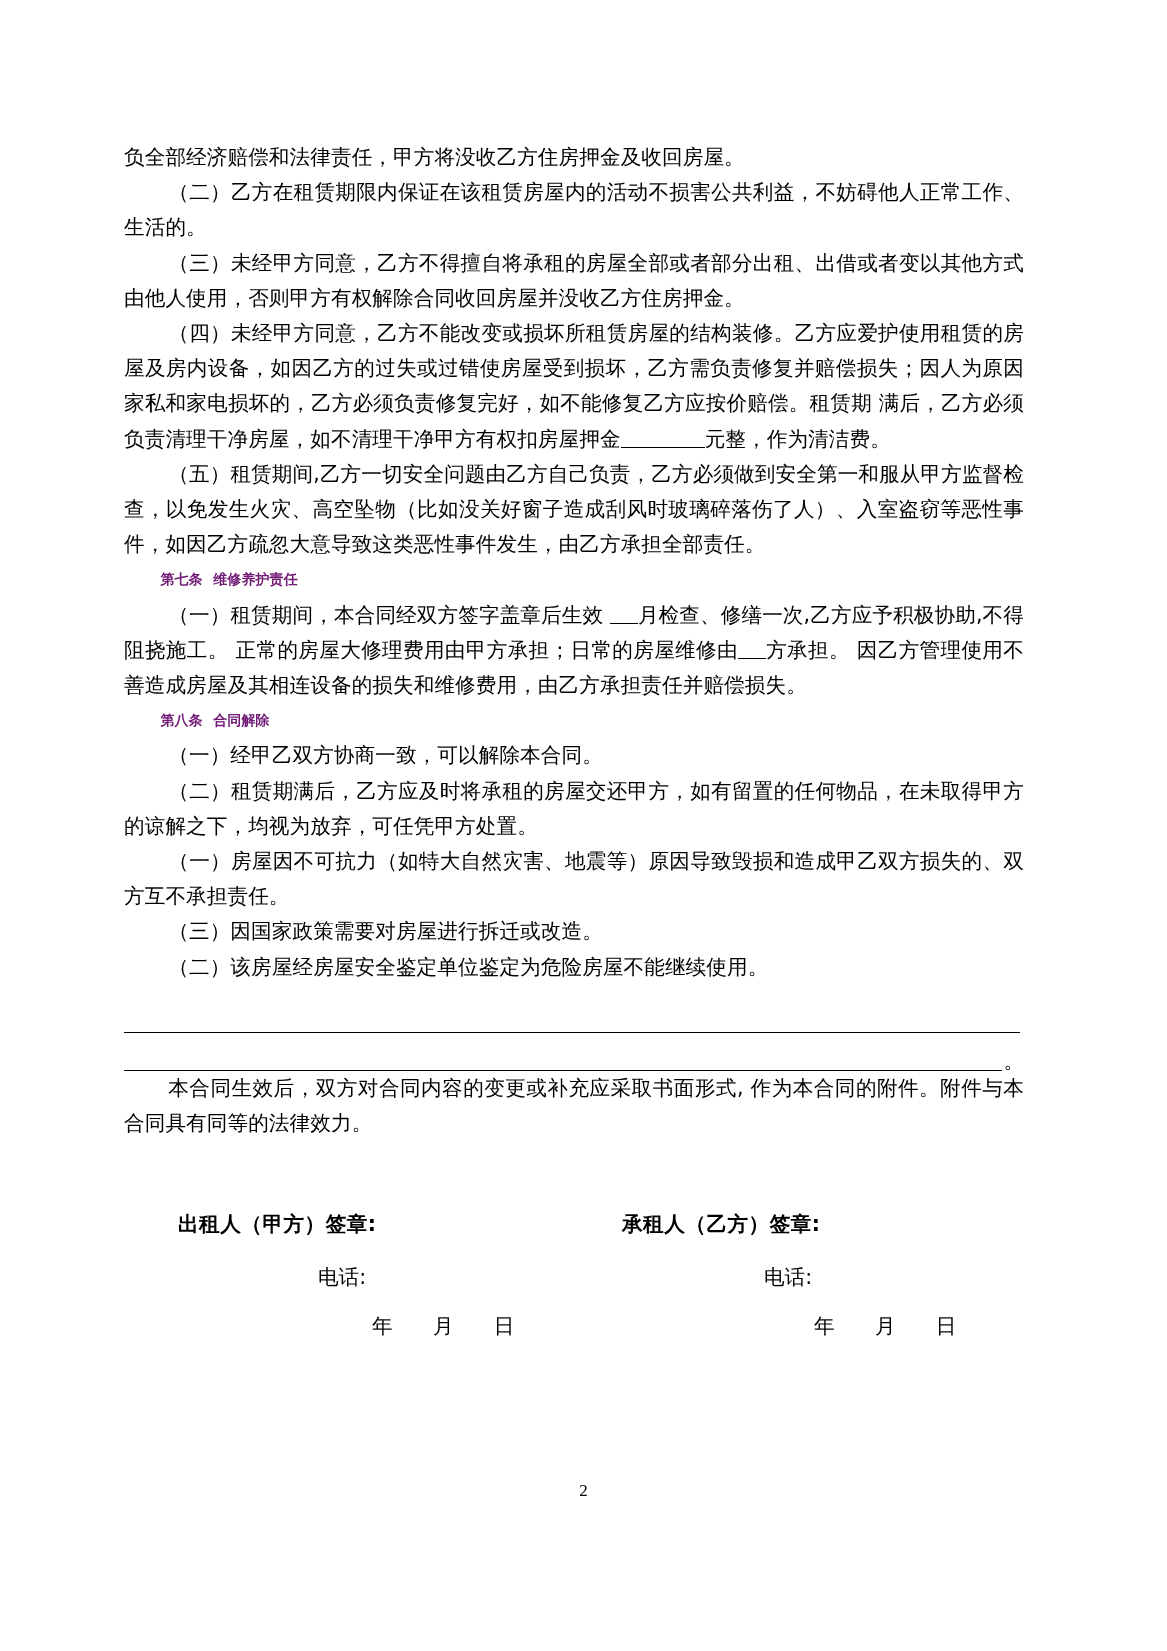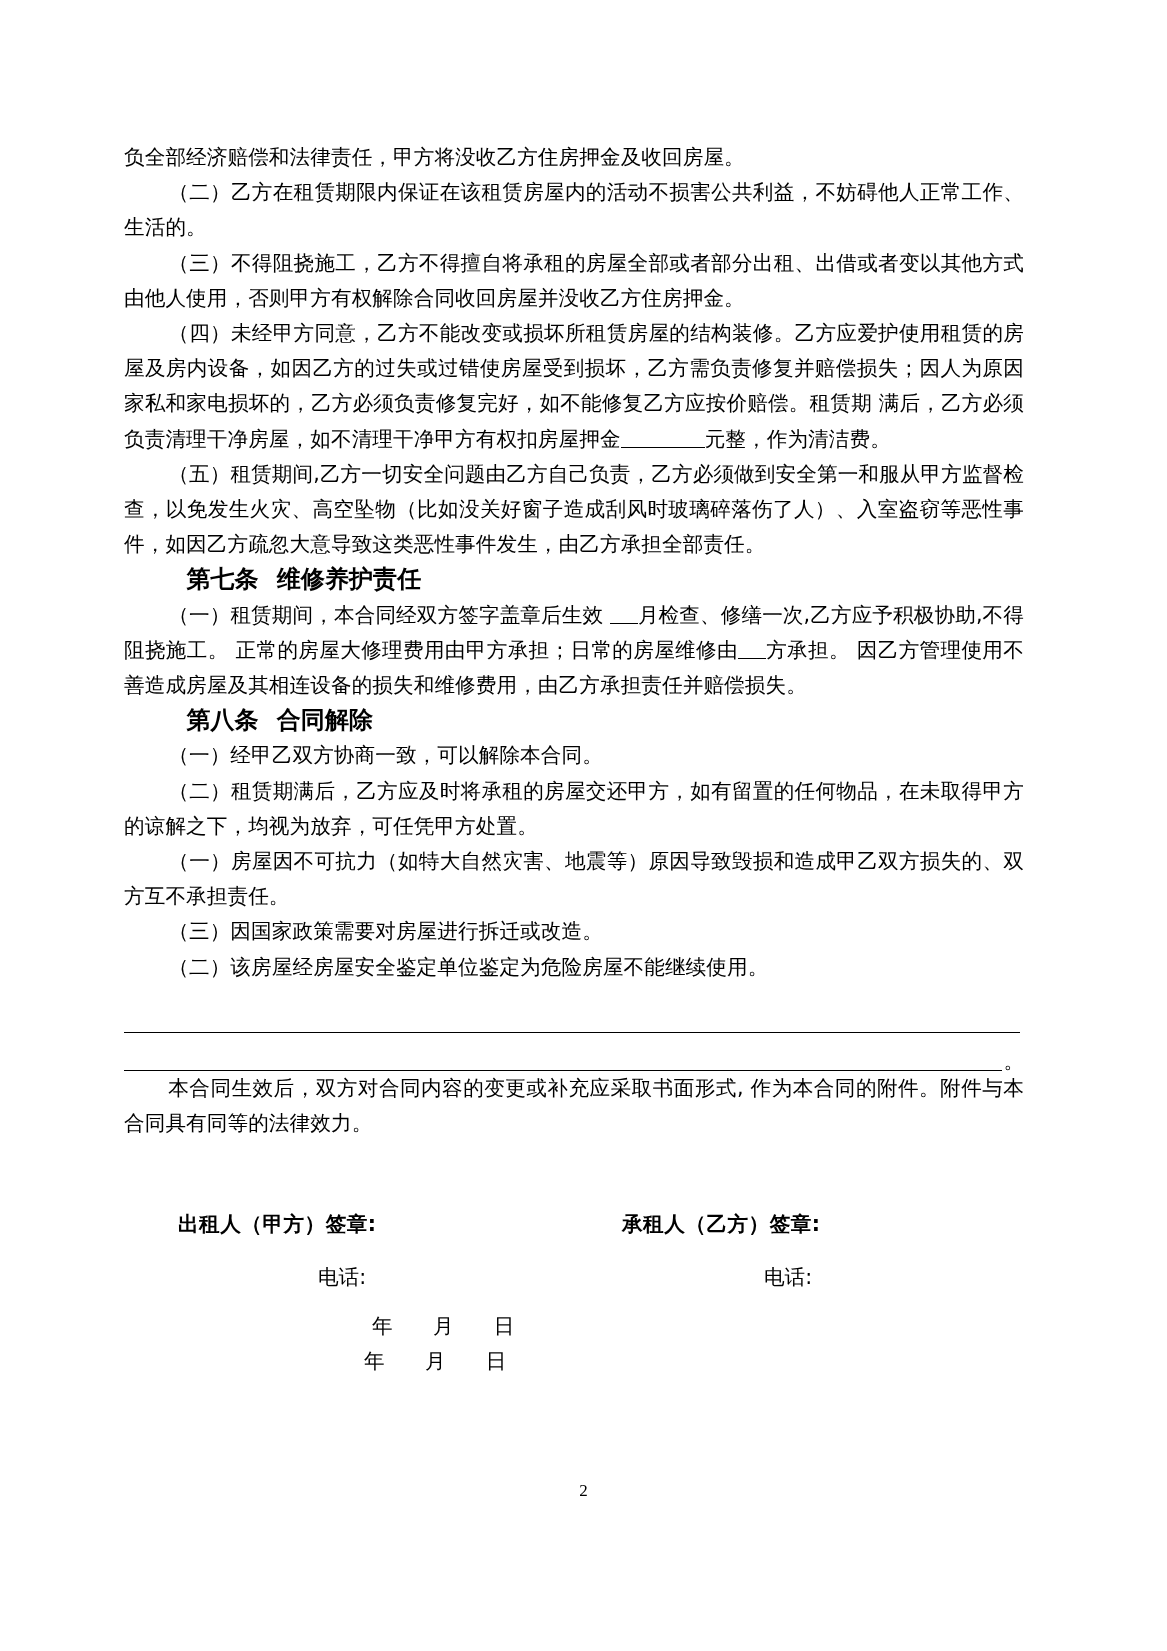--- a/index.html
+++ b/index.html
@@ -36,24 +36,24 @@
   }
   p.indent {
     text-indent: 2.15em;
   }
   p.noindent {
     text-indent: 0;
   }
   .heading {
     font-weight: bold;
     text-indent: 2.6em;
-    font-size: 24px;
+    font-size: 14px;
     line-height: 35.2px;
     margin: 0;
-    color: #000000;
+    color: #701a75;
   }
   .heading .gap {
     display: inline-block;
     width: 0.75em;
   }
   
   .blank {
     display: inline-block;
     border-bottom: 1.6px solid #000;
     vertical-align: -2px;
@@ -110,21 +110,21 @@
     line-height: 35px;
     letter-spacing: 0.5px;
   }
   .tel-row { margin-top: 18px; }
   .tel {
     font-size: 20.6px;
     line-height: 35px;
   }
   .tel-col.left { padding-left: 194px; }
   .tel-col.right { padding-left: 190px; }
-  .date-row { margin-top: 14px; flex-direction: column; }
+  .date-row { margin-top: 14px; }
   .date {
     font-size: 20.6px;
     line-height: 35px;
     letter-spacing: 0.3px;
   }
   .date .sp { display: inline-block; width: 40px; }
   .date-col.left { padding-left: 248px; }
   .date-col.right { padding-left: 240px; }
   .pagenum {
     position: absolute;
@@ -140,21 +140,21 @@
 </head>
 <body>
 
 <div class="page">
   <div class="content">
 
     <p class="noindent">负全部经济赔偿和法律责任，甲方将没收乙方住房押金及收回房屋。</p>
 
     <p class="indent">（二）乙方在租赁期限内保证在该租赁房屋内的活动不损害公共利益，不妨碍他人正常工作、生活的。</p>
 
-    <p class="indent">（三）不得阻挠施工，乙方不得擅自将承租的房屋全部或者部分出租、出借或者变以其他方式由他人使用，否则甲方有权解除合同收回房屋并没收乙方住房押金。</p>
+    <p class="indent">（三）未经甲方同意，乙方不得擅自将承租的房屋全部或者部分出租、出借或者变以其他方式由他人使用，否则甲方有权解除合同收回房屋并没收乙方住房押金。</p>
 
     <p class="indent"><span>（四）未经甲方同意，乙方不能改变或损坏所租赁房屋的结构装修。乙方应爱护使用租赁的房屋及房内设备，如因乙方的过失或过错使房屋受到损坏，乙方需负责修复并赔偿损失；因人为原因家私和家电损坏的，乙方必须负责修复完好，如不能修复乙方应按价赔偿。租赁期 满后，乙方必须负责清理干净房屋，如不清理干净甲方有权扣房屋押金</span><span class="blank b-lg"></span><span>元整，作为清洁费。</span></p>
 
     <p class="indent">（五）租赁期间,乙方一切安全问题由乙方自己负责，乙方必须做到安全第一和服从甲方监督检查，以免发生火灾、高空坠物（比如没关好窗子造成刮风时玻璃碎落伤了人）、入室盗窃等恶性事件，如因乙方疏忽大意导致这类恶性事件发生，由乙方承担全部责任。</p>
 
     <p class="heading"><span>第七条</span><span class="gap"></span><span>维修养护责任</span></p>
 
     <p class="indent"><span>（一）租赁期间，本合同经双方签字盖章后生效 </span><span class="blank b-xs"></span><span>月检查、修缮一次,乙方应予积极协助,不得阻挠施工。 正常的房屋大修理费用由甲方承担；日常的房屋维修由</span><span class="blank b-xs"></span><span>方承担。 因乙方管理使用不善造成房屋及其相连设备的损失和维修费用，由乙方承担责任并赔偿损失。</span></p>
 
     <p class="heading"><span>第八条</span><span class="gap"></span><span>合同解除</span></p>

